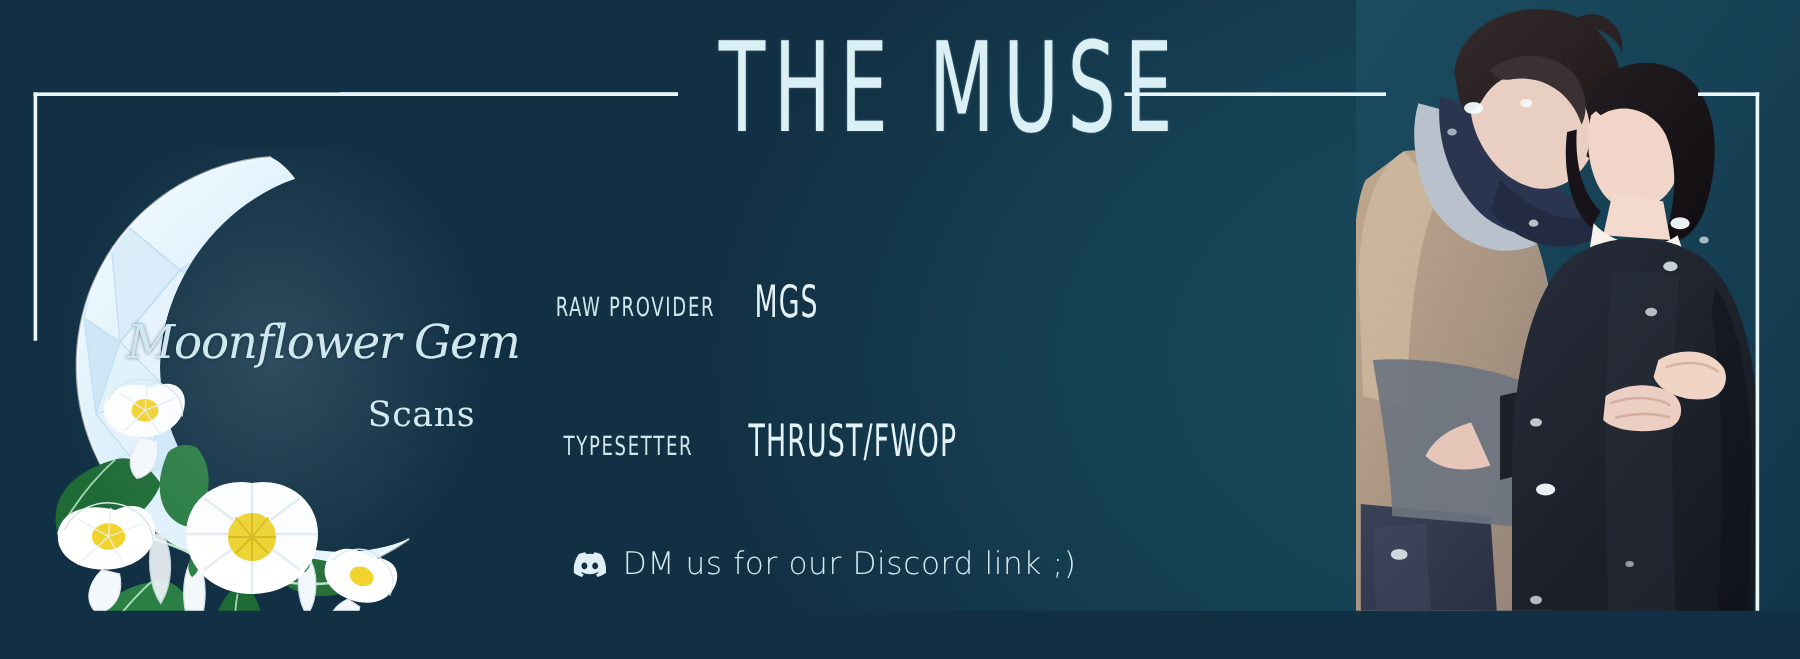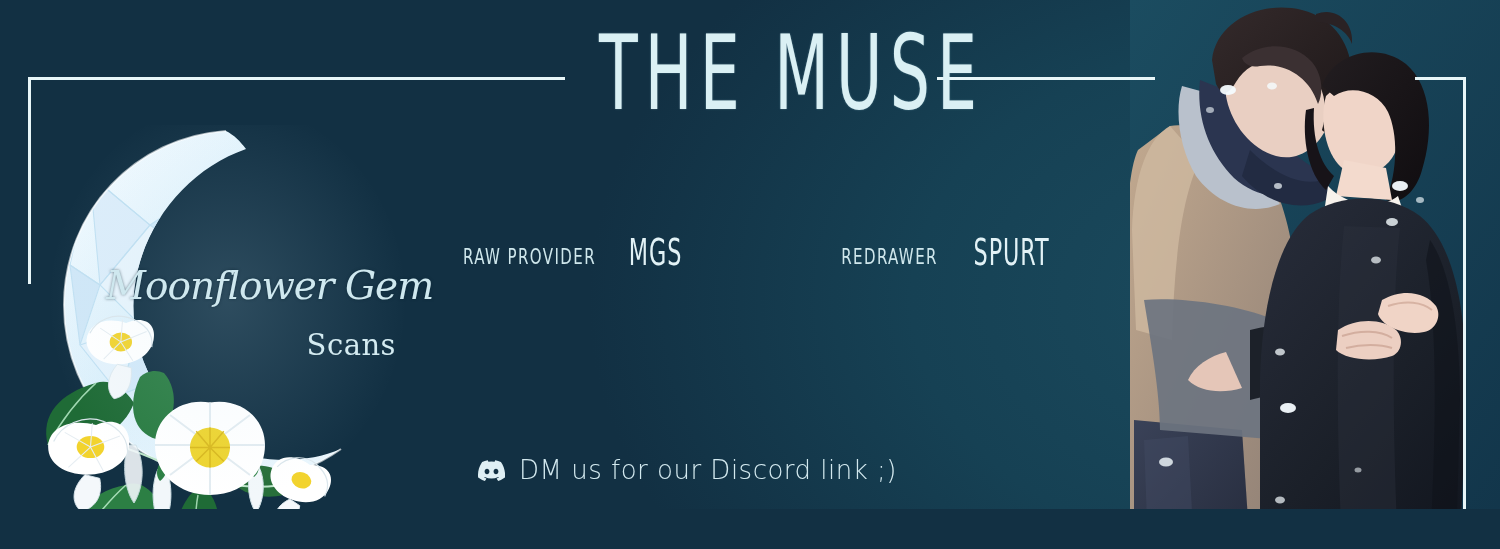--- a/index.html
+++ b/index.html
@@ -325,27 +325,27 @@
     </div>
   </div>
 
   <div id="credits">
 
     <div class="crow">
       <div class="cell left">
         <div class="lab">RAW PROVIDER</div>
         <div class="val">MGS</div>
       </div>
+    </div>
+
+    <div class="crow">
       <div class="cell right">
-        <div class="lab">REDRAWER</div>
-        <div class="val">SPURT</div>
+        <div class="lab">TYPESETTER</div>
+        <div class="val">THRUST/FWOP</div>
       </div>
-    </div>
-
-    <div class="crow">
     </div>
 
     <div class="crow">
     </div>
   </div>
 
   <div id="discord">
     <svg width="27" height="21" viewBox="0 0 71 55">
       <path fill="#dfeff4" d="M60.1 4.9A58.5 58.5 0 0 0 45.6.4a.2.2 0 0 0-.2.1c-.6 1.1-1.3 2.6-1.8 3.7a54 54 0 0 0-16.2 0c-.5-1.2-1.2-2.6-1.8-3.7a.2.2 0 0 0-.2-.1c-5 .9-9.9 2.4-14.5 4.5a.2.2 0 0 0-.1.1C1.6 18.8-1 32.3.3 45.6c0 .1 0 .2.1.2a58.9 58.9 0 0 0 17.8 9 .2.2 0 0 0 .3-.1c1.4-1.9 2.6-3.9 3.7-6a.2.2 0 0 0-.1-.3c-2-.7-3.8-1.6-5.6-2.6a.2.2 0 0 1 0-.4l1.1-.9a.2.2 0 0 1 .2 0 42 42 0 0 0 35.6 0 .2.2 0 0 1 .2 0l1.1.9a.2.2 0 0 1 0 .4c-1.8 1-3.7 1.9-5.6 2.6a.2.2 0 0 0-.1.3c1.1 2.1 2.3 4.1 3.7 6a.2.2 0 0 0 .3.1 58.6 58.6 0 0 0 17.8-9 .2.2 0 0 0 .1-.2c1.5-15.3-2.5-28.7-10.6-40.6a.2.2 0 0 0-.1-.1zM23.7 37.5c-3.5 0-6.4-3.2-6.4-7.2s2.8-7.2 6.4-7.2c3.6 0 6.5 3.3 6.4 7.2 0 4-2.8 7.2-6.4 7.2zm23.6 0c-3.5 0-6.4-3.2-6.4-7.2s2.8-7.2 6.4-7.2c3.6 0 6.5 3.3 6.4 7.2 0 4-2.8 7.2-6.4 7.2z"></path>
     </svg>

